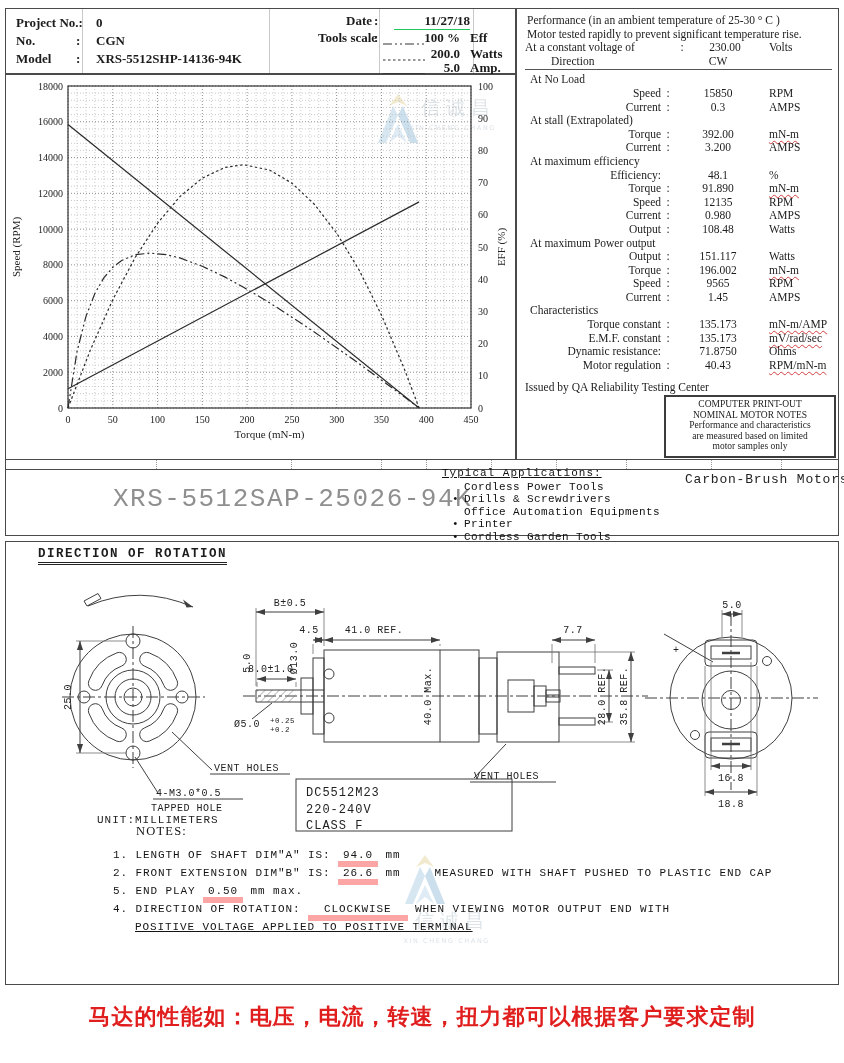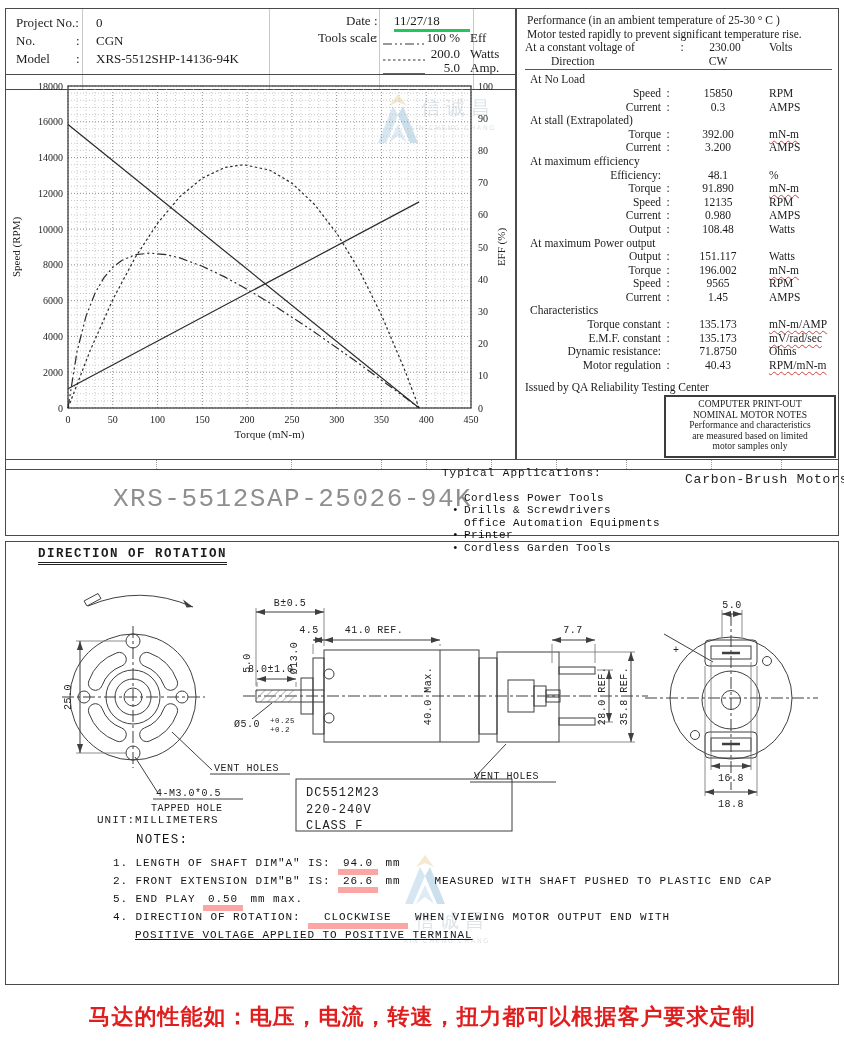--- a/index.html
+++ b/index.html
@@ -1,24 +1,24 @@
 <!DOCTYPE html>
 <html><head>
 <meta charset="utf-8">
 <style>
   html,body{margin:0;padding:0;background:#fff;}
   body{width:844px;height:1063px;position:relative;font-family:"Liberation Serif",serif;color:#1c1c1c;overflow:hidden;}
   .abs{position:absolute;}
   .panel{position:absolute;border:1px solid #4a4a4a;box-sizing:border-box;background:transparent;}
 
   
-  #header-panel{left:5px;top:8px;width:511px;height:82px;font-size:13px;}
+  #header-panel{left:5px;top:8px;width:511px;height:66px;font-size:13px;font-weight:bold;}
   #header-panel .cell{position:absolute;white-space:nowrap;}
   #header-panel .vsep{position:absolute;top:0;bottom:0;width:0;border-left:1px solid #c9c9c9;}
-  .date-val{display:inline-block;width:76px;text-align:left;border-bottom:3px solid #22c55e;}
+  .date-val{display:inline-block;width:76px;text-align:right;border-bottom:1px solid #22c55e;}
   .fs-val{display:inline-block;width:44px;text-align:right;}
   .legend-swatch{display:inline-block;vertical-align:middle;}
 
   
   #chart-panel{left:5px;top:74px;width:511px;height:386px;}
   #chart-panel svg{position:absolute;left:0;top:0;z-index:1;}
   text.tick{font-family:"Liberation Serif",serif;font-size:10px;fill:#222;}
   text.axis{font-family:"Liberation Serif",serif;font-size:11px;fill:#222;}
 
   
@@ -40,42 +40,42 @@
   .perf-issued{position:absolute;left:8px;top:372px;white-space:nowrap;}
   .perf-notebox{position:absolute;left:147px;top:386px;width:172px;height:63px;border:2px solid #3c3c3c;box-sizing:border-box;
     text-align:center;font-size:9.5px;line-height:10.6px;padding-top:2px;}
 
   
   #strip{left:5px;top:460px;width:834px;height:10px;border-left:1px solid #4a4a4a;border-right:1px solid #4a4a4a;border-bottom:1px solid #4a4a4a;box-sizing:border-box;}
   #strip .tick-col{position:absolute;top:0;bottom:0;border-left:1px dotted #9a9a9a;}
   #mid-band{left:5px;top:470px;width:834px;height:66px;border-left:1px solid #4a4a4a;border-right:1px solid #4a4a4a;border-bottom:1px solid #4a4a4a;box-sizing:border-box;}
   #model-banner{position:absolute;left:107px;top:14px;font-family:"Liberation Mono",monospace;font-size:26px;letter-spacing:1.5px;color:#8f8f8f;white-space:nowrap;}
   #applications{position:absolute;left:436px;top:-3px;font-family:"Liberation Mono",monospace;font-size:11px;line-height:12.6px;letter-spacing:0.4px;color:#111;}
-  #applications .app-title{letter-spacing:1px;margin-bottom:12px;}
+  #applications .app-title{letter-spacing:1px;margin-bottom:1px;text-decoration:underline;}
   .app-item{padding-left:10px;white-space:nowrap;}
   .app-item .bullet{display:inline-block;width:12px;}
   #category-label{position:absolute;left:679px;top:2px;font-family:"Liberation Mono",monospace;font-size:13px;letter-spacing:0.8px;color:#222;white-space:nowrap;}
 
   
   #drawing-area{left:5px;top:541px;width:834px;height:444px;border:1px solid #4a4a4a;border-top:1px solid #4a4a4a;box-sizing:border-box;}
   #drawing-svg{position:absolute;left:5px;top:541px;z-index:2;}
   #dir-heading{position:absolute;left:38px;top:547px;z-index:3;font-family:"Liberation Mono",monospace;font-size:12.5px;font-weight:700;letter-spacing:1.5px;
      border-bottom:1px solid #222;padding-bottom:3px;}
   #dir-heading span{border-bottom:1px solid #222;padding-bottom:1px;}
   text.dt{font-family:"Liberation Mono",monospace;font-size:10px;fill:#222;letter-spacing:0.5px;}
   text.dts{font-size:7.5px;}
   text.dtb{font-size:11px;letter-spacing:1px;}
   text.dtn{font-size:12px;letter-spacing:1px;}
   .cl{stroke-dasharray:12 3 3 3;}
   .ext{stroke:#6f6f6f !important;stroke-width:0.8 !important;}
   .dim{marker-start:url(#ar);marker-end:url(#ar);}
 
   
   #notes{position:absolute;left:108px;top:824px;width:732px;z-index:3;font-family:"Liberation Mono",monospace;font-size:11px;letter-spacing:0.9px;color:#141414;}
-  #notes .notes-title{font-size:12.5px;letter-spacing:1.2px;margin:9px 0 10px 28px;}
+  #notes .notes-title{font-size:12.5px;letter-spacing:1.2px;margin:0 0 10px 28px;font-family:Liberation Serif, serif;}
   .note-item{margin:0 0 6px 5px;white-space:nowrap;}
   .note-line2{margin:0 0 6px 27px;white-space:nowrap;text-decoration:underline;}
   .nv{border-bottom:6px solid #fca5a5;padding:0 5px;}
   .nv.wide{padding:0 16px;}
   .note-extra{margin-left:34px;}
 
   
   .wm{position:absolute;width:130px;text-align:right;opacity:0.55;pointer-events:none;z-index:0;}
   .wm svg{display:block;margin:0 auto;}
   .wm .cn{font-size:19px;letter-spacing:6px;color:#c3ced6;font-family:"DejaVu Sans",sans-serif;margin-top:2px;}

